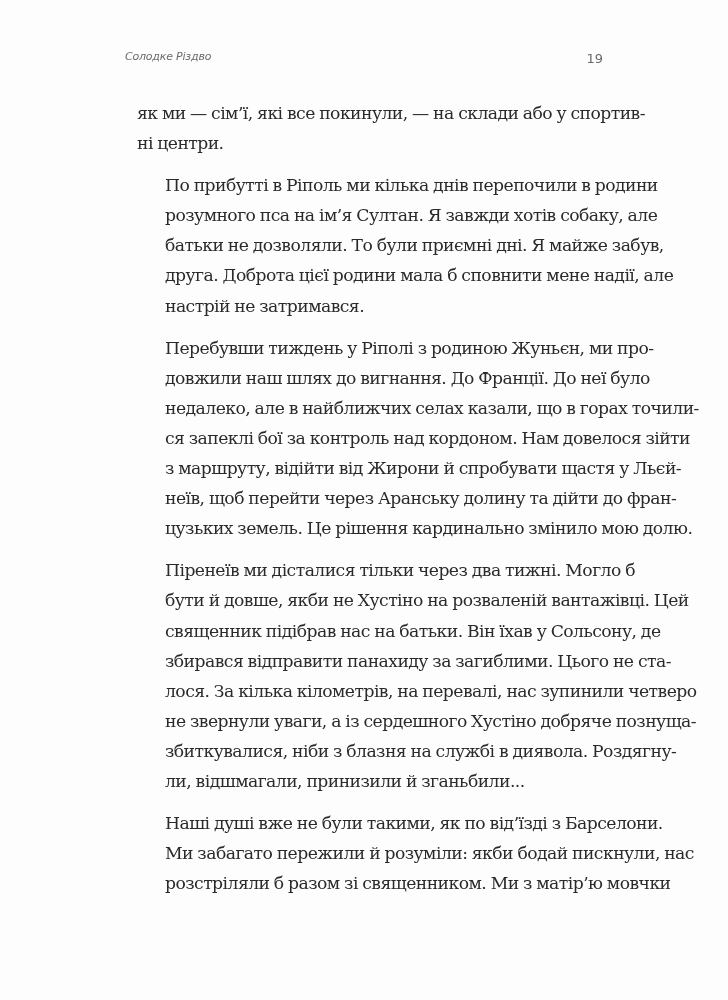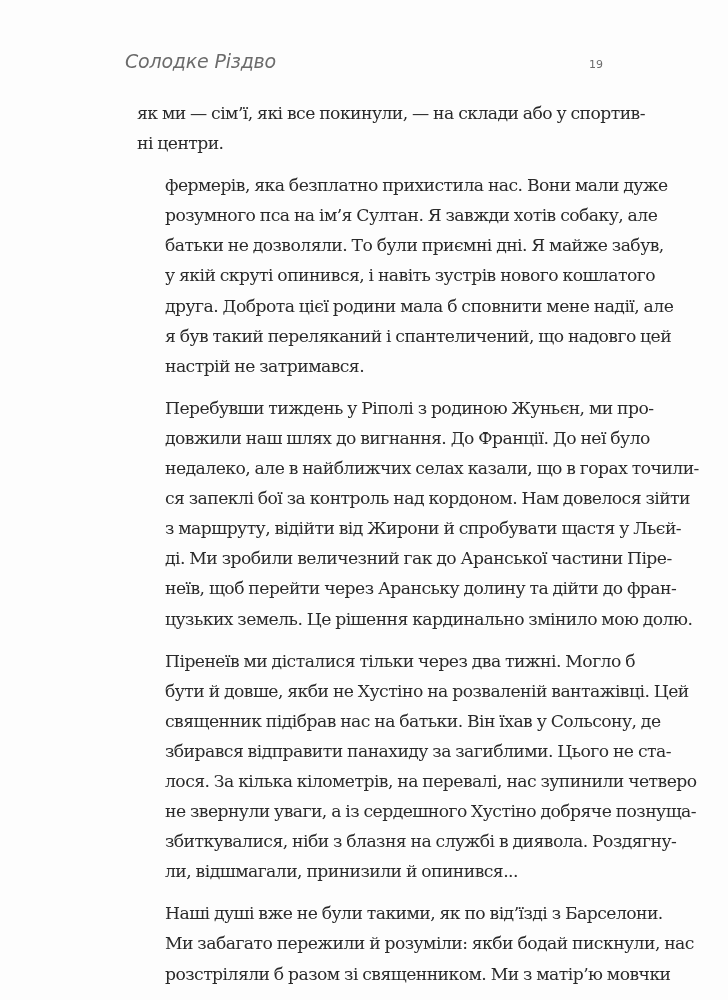--- a/index.html
+++ b/index.html
@@ -14,26 +14,26 @@
       position: absolute;
       left: 125px; top: 50px;
       width: 478px;
       height: 24px;
       font-family: "DejaVu Sans", sans-serif;
       color: #6b6b6b;
     }
     .running-title {
       position: absolute; left: 0; top: 0;
       font-style: italic;
-      font-size: 19px;
+      font-size: 11px;
       letter-spacing: -0.2px;
     }
     .page-number {
-      position: absolute; right: 0; top: 8px;
-      font-size: 11px;
+      position: absolute; right: 0; top: 1px;
+      font-size: 13px;
     }
     .body-text {
       position: absolute;
       left: 125px; top: 86px;
       width: 480px;
       font-family: "DejaVu Serif", serif;
       font-size: 17.2px;
       line-height: 30.1px;
       text-align: justify;
       letter-spacing: -0.55px;
@@ -52,46 +52,43 @@
   <span class="running-title">Солодке Різдво</span>
   <span class="page-number">19</span>
 </div>
 
 <div class="body-text" id="body-text">
     <p class="">
       <span class="line">як ми — сім’ї, які все покинули, — на склади або у спортив-</span>
       <span class="line last">ні центри.</span>
     </p>
     <p class="indent">
-      <span class="line">фермерів, яка безплатно прихистила нас. Вони мали дуже</span>
+      <span class="line" style="text-indent: 28px;">По прибутті в Ріполь ми кілька днів перепочили в родини</span>
       <span class="line">розумного пса на ім’я Султан. Я завжди хотів собаку, але</span>
       <span class="line">батьки не дозволяли. То були приємні дні. Я майже забув,</span>
-      <span class="line">у якій скруті опинився, і навіть зустрів нового кошлатого</span>
       <span class="line">друга. Доброта цієї родини мала б сповнити мене надії, але</span>
-      <span class="line">я був такий переляканий і спантеличений, що надовго цей</span>
       <span class="line last">настрій не затримався.</span>
     </p>
     <p class="indent">
       <span class="line" style="text-indent: 28px;">Перебувши тиждень у Ріполі з родиною Жуньєн, ми про-</span>
       <span class="line">довжили наш шлях до вигнання. До Франції. До неї було</span>
       <span class="line">недалеко, але в найближчих селах казали, що в горах точили-</span>
       <span class="line">ся запеклі бої за контроль над кордоном. Нам довелося зійти</span>
       <span class="line">з маршруту, відійти від Жирони й спробувати щастя у Льєй-</span>
-      <span class="line">ді. Ми зробили величезний гак до Аранської частини Піре-</span>
       <span class="line">неїв, щоб перейти через Аранську долину та дійти до фран-</span>
       <span class="line last">цузьких земель. Це рішення кардинально змінило мою долю.</span>
     </p>
     <p class="indent">
       <span class="line" style="text-indent: 28px;">Піренеїв ми дісталися тільки через два тижні. Могло б</span>
       <span class="line">бути й довше, якби не Хустіно на розваленій вантажівці. Цей</span>
       <span class="line">священник підібрав нас на батьки. Він їхав у Сольсону, де</span>
       <span class="line">збирався відправити панахиду за загиблими. Цього не ста-</span>
       <span class="line">лося. За кілька кілометрів, на перевалі, нас зупинили четверо</span>
       <span class="line">не звернули уваги, а із сердешного Хустіно добряче познуща-</span>
       <span class="line">збиткувалися, ніби з блазня на службі в диявола. Роздягну-</span>
-      <span class="line last">ли, відшмагали, принизили й опинився...</span>
+      <span class="line last">ли, відшмагали, принизили й зганьбили...</span>
     </p>
     <p class="indent">
       <span class="line" style="text-indent: 28px;">Наші душі вже не були такими, як по від’їзді з Барселони.</span>
       <span class="line">Ми забагато пережили й розуміли: якби бодай пискнули, нас</span>
       <span class="line">розстріляли б разом зі священником. Ми з матір’ю мовчки</span>
     </p>
   </div>
 
 </body></html>

